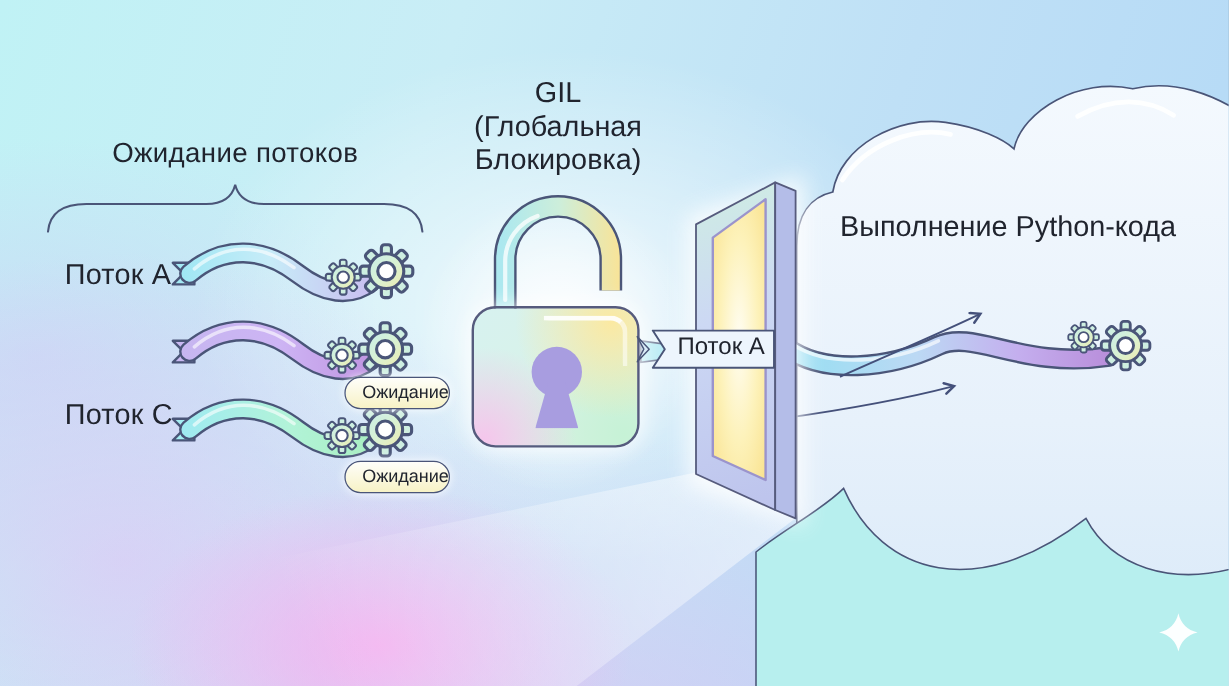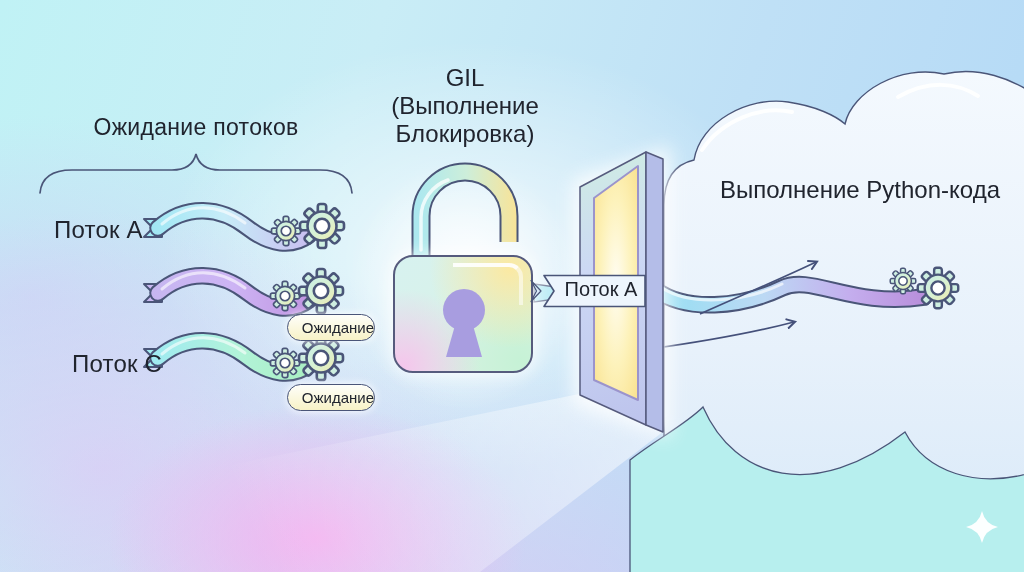--- a/index.html
+++ b/index.html
@@ -12,23 +12,23 @@
       radial-gradient(ellipse 680px 380px at 44% 112%, rgba(226,186,242,.55), rgba(226,186,242,0) 75%),
       radial-gradient(ellipse 430px 300px at 46% 45%, rgba(255,255,255,.75), rgba(255,255,255,0) 72%),
       radial-gradient(ellipse 420px 260px at 3% 52%, rgba(204,212,246,.7), rgba(204,212,246,0) 70%),
       linear-gradient(108deg,#c0f2f5 0%,#c9edf6 32%,#bfe0f6 64%,#b2d8f6 100%);
   }
   .stage *{box-sizing:border-box;}
   svg.scene{position:absolute;left:0;top:0;z-index:2;}
   .txt{position:absolute;z-index:6;line-height:1.18;}
   .queue-title{left:60px;top:114px;width:272px;text-align:center;font-size:23px;font-weight:500;letter-spacing:.3px;}
   .gil-title{left:340px;top:64px;width:250px;text-align:center;font-size:24px;font-weight:500;white-space:pre-line;line-height:28px;}
-  .exec-title{left:680px;top:176px;width:320px;text-align:right;font-size:24px;font-weight:500;}
+  .exec-title{left:680px;top:176px;width:320px;text-align:center;font-size:24px;font-weight:500;}
   .thread-label{left:54px;width:110px;font-size:24px;font-weight:500;letter-spacing:.2px;}
-  .tl-a{top:216px;} .tl-b{top:281px;} .tl-c{top:350px;margin-left:18px;}
+  .tl-a{top:216px;} .tl-b{top:281px;} .tl-c{top:332px;}
   .badge{
     position:absolute;z-index:7;width:88px;height:27px;border:1.6px solid #4a5578;border-radius:14px;
     background:linear-gradient(180deg,#fefefa 0%,#f7f2c6 100%);
     box-shadow:0 0 8px rgba(255,255,255,.95);
     font-size:15px;display:flex;align-items:center;justify-content:flex-end;
   }
   .badge-b{left:287px;top:314px;} .badge-c{left:287px;top:384px;}
   .lock-body{
     position:absolute;z-index:4;left:393px;top:255px;width:140px;height:118px;
     border:2px solid #565b7d;border-radius:20px;
@@ -207,21 +207,21 @@
     <path d="M982,511 Q985,524 998,527 Q985,530 982,543 Q979,530 966,527 Q979,524 982,511" fill="#ffffff" opacity=".95"></path>
   </svg>
 
   <div class="lock-body">
     <div class="keyhole-circle"></div>
     <div class="keyhole-stem"></div>
   </div>
 
   <div class="txt queue-title">Ожидание потоков</div>
   <div class="txt gil-title">GIL
-(Выполнение
+(Глобальная
 Блокировка)</div>
   <div class="txt exec-title">Выполнение Python-кода</div>
   <div class="txt thread-label tl-a">Поток A</div>
   <div class="txt thread-label tl-c">Поток C</div>
 
   <div class="badge badge-b">
     <span>Ожидание</span>
   </div>
   <div class="badge badge-c">
     <span>Ожидание</span>

